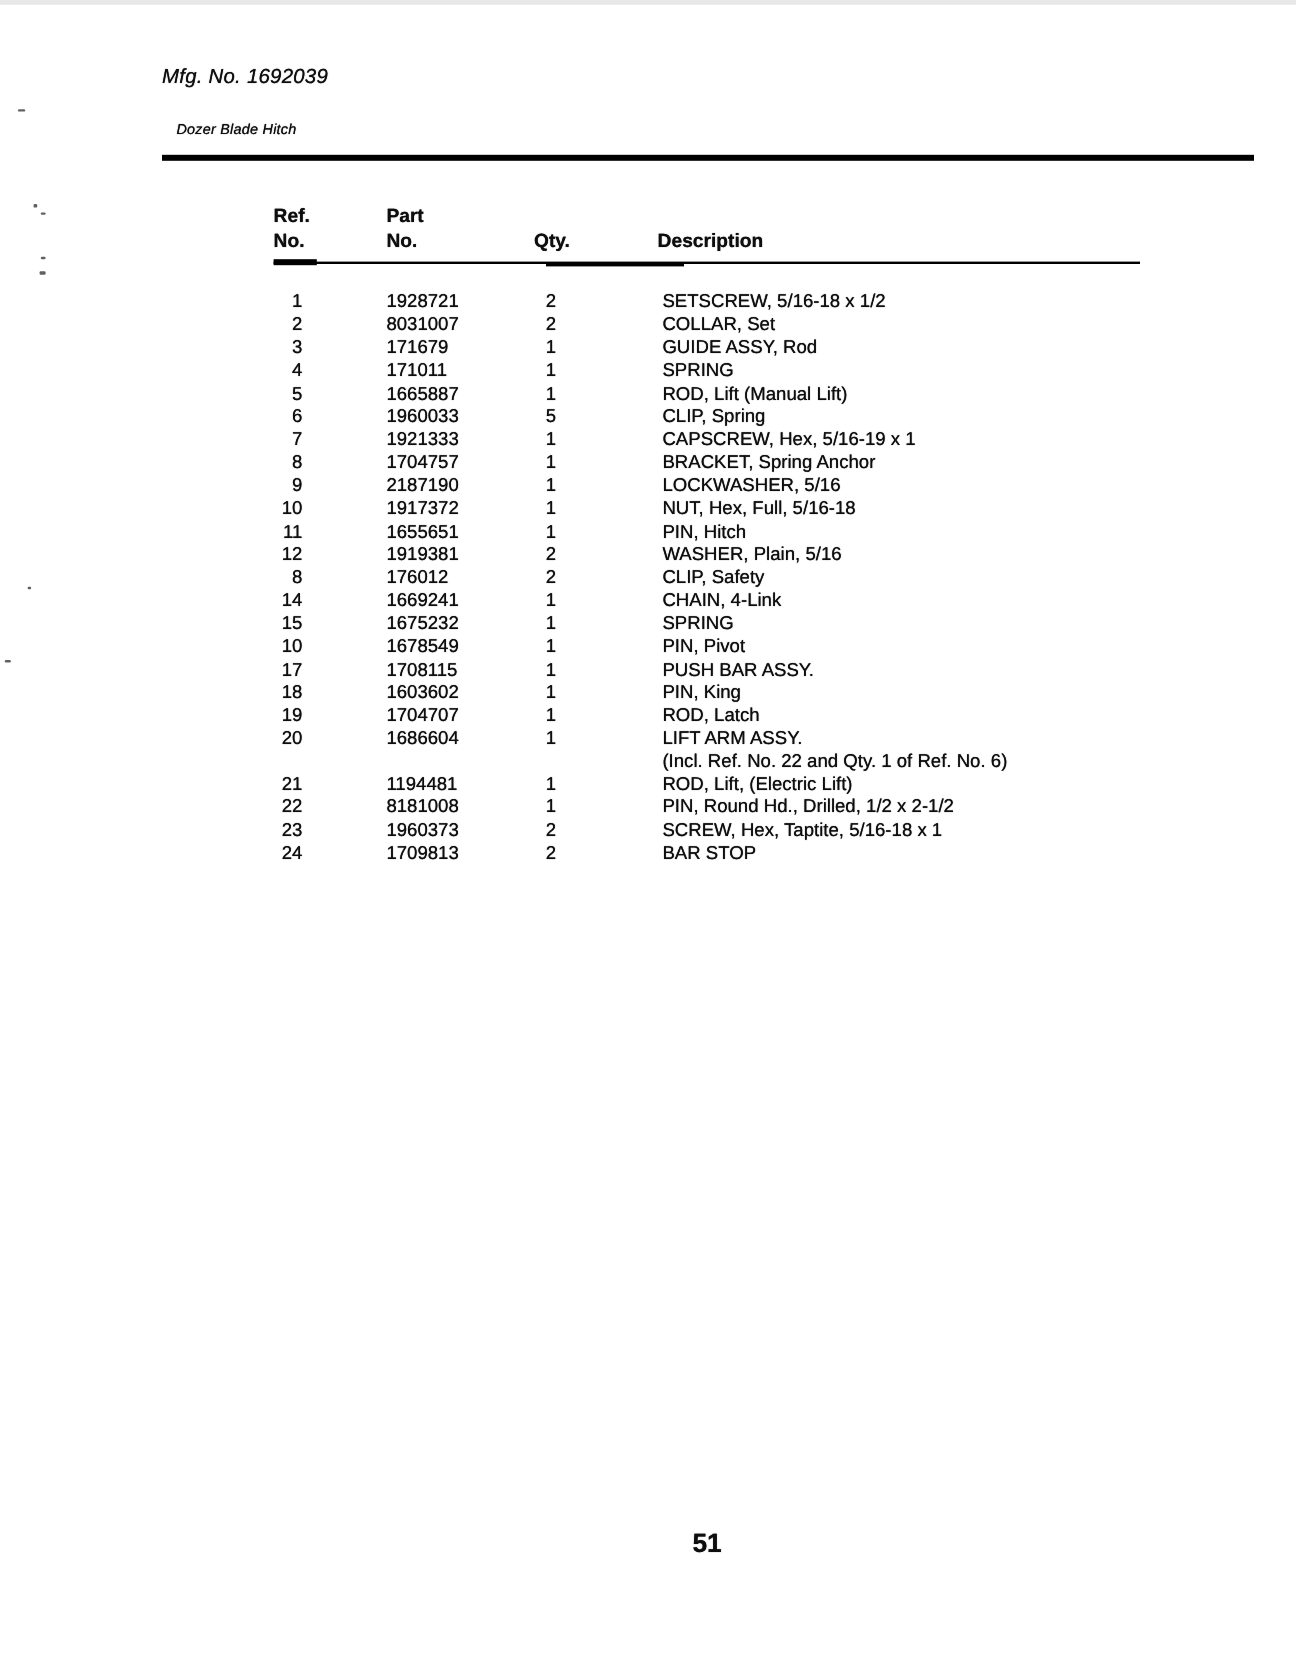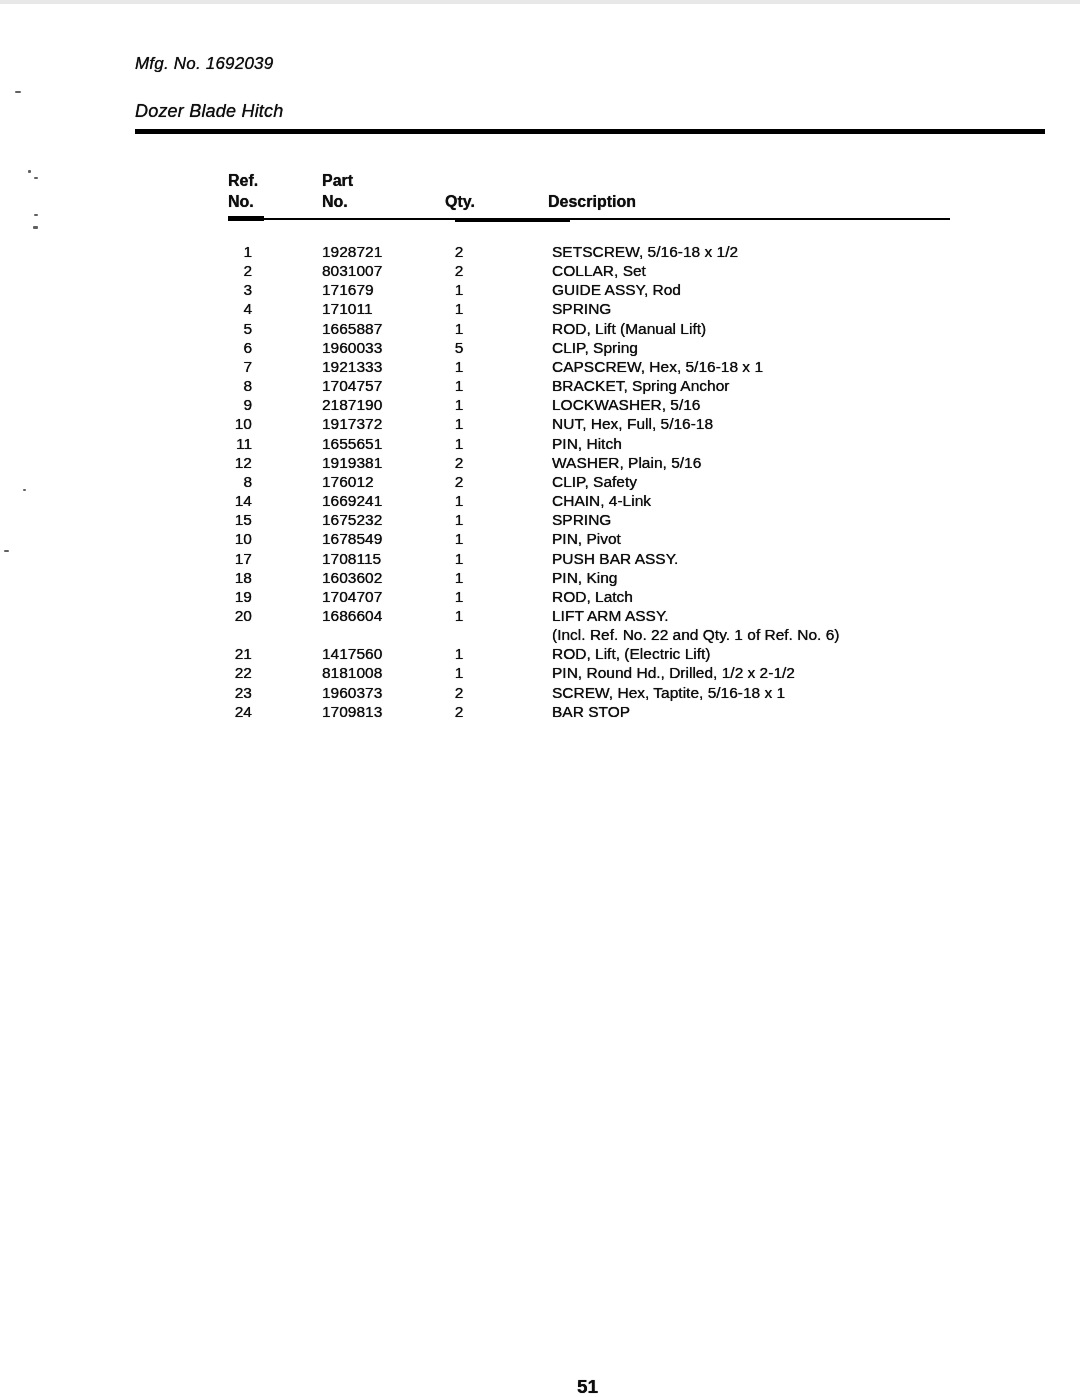--- a/index.html
+++ b/index.html
@@ -3,42 +3,42 @@
 <meta charset="utf-8">
 <style>
   html,body{margin:0;padding:0;background:#e8e8e8}
   .page{
     position:relative;width:1080px;height:1397px;margin:4px auto;background:#ffffff;
     font-family:"Liberation Sans",sans-serif;color:#0e0e0e;overflow:hidden;
   }
   .it{font-style:italic}
   .scan{text-shadow:0 0 .7px currentColor}
   .mfg{position:absolute;left:135px;top:50px;font-size:17px;letter-spacing:.2px}
-  .doc-title{position:absolute;left:135px;top:97px;font-size:18px;letter-spacing:.2px}
+  .doc-title{position:absolute;left:147px;top:97px;font-size:12px;letter-spacing:.2px}
   .rule-top{position:absolute;left:135px;top:125px;width:910px;height:5px;background:#000}
   .hcell{position:absolute;font-size:16px;font-weight:700;line-height:16px;white-space:nowrap}
   .h-ref1{left:228px;top:169px}
   .h-ref2{left:228px;top:190px}
   .h-part1{left:322px;top:169px}
   .h-part2{left:322px;top:190px}
   .h-qty{left:445px;top:190px}
   .h-desc{left:548px;top:190px}
   .rule-head{position:absolute;left:228px;top:214px;width:722px;height:2px;background:#000}
   .rule-head-thick{position:absolute;left:228px;top:212px;width:36px;height:5px;background:#000}
   .rule-head-smudge{position:absolute;left:455px;top:215px;width:115px;height:3px;background:#000}
   .tbody{position:absolute;left:0;top:240px;width:1080px}
   .prow{position:relative;height:19.17px}
   .prow.has-note{height:38.34px}
   .c{position:absolute;top:0;white-space:nowrap;font-size:15.5px;line-height:15.5px}
   .c.ref{left:170px;width:82px;text-align:right}
   .c.part{left:322px}
   .c.qty{left:446px;width:26px;text-align:center}
   .c.desc{left:552px}
   .c.note{left:552px;top:19.17px}
-  .pageno{position:absolute;left:577px;top:1372px;font-size:19px;font-weight:700}
+  .pageno{position:absolute;left:577px;top:1269px;font-size:22px;font-weight:700}
   .speck{position:absolute;background:#3a3a3a;border-radius:1px;opacity:.8}
 </style>
 </head>
 <body>
 
 <div class="page">
 
   <div class="mfg it scan">Mfg. No. 1692039</div>
   <div class="doc-title it scan">Dozer Blade Hitch</div>
 
@@ -97,21 +97,21 @@
       <span class="c ref scan">6</span>
       <span class="c part scan">1960033</span>
       <span class="c qty scan">5</span>
       <span class="c desc scan">CLIP, Spring</span>
 
     </div>
       <div class="prow">
       <span class="c ref scan">7</span>
       <span class="c part scan">1921333</span>
       <span class="c qty scan">1</span>
-      <span class="c desc scan">CAPSCREW, Hex, 5/16-18 x 1</span>
+      <span class="c desc scan">CAPSCREW, Hex, 5/16-19 x 1</span>
 
     </div>
       <div class="prow">
       <span class="c ref scan">8</span>
       <span class="c part scan">1704757</span>
       <span class="c qty scan">1</span>
       <span class="c desc scan">BRACKET, Spring Anchor</span>
 
     </div>
       <div class="prow">
@@ -193,21 +193,21 @@
     </div>
       <div class="prow has-note">
       <span class="c ref scan">20</span>
       <span class="c part scan">1686604</span>
       <span class="c qty scan">1</span>
       <span class="c desc scan">LIFT ARM ASSY.</span>
       <span class="c note scan">(Incl. Ref. No. 22 and Qty. 1 of Ref. No. 6)</span>
     </div>
       <div class="prow">
       <span class="c ref scan">21</span>
-      <span class="c part scan">1417560</span>
+      <span class="c part scan">1194481</span>
       <span class="c qty scan">1</span>
       <span class="c desc scan">ROD, Lift, (Electric Lift)</span>
 
     </div>
       <div class="prow">
       <span class="c ref scan">22</span>
       <span class="c part scan">8181008</span>
       <span class="c qty scan">1</span>
       <span class="c desc scan">PIN, Round Hd., Drilled, 1/2 x 2-1/2</span>
 

